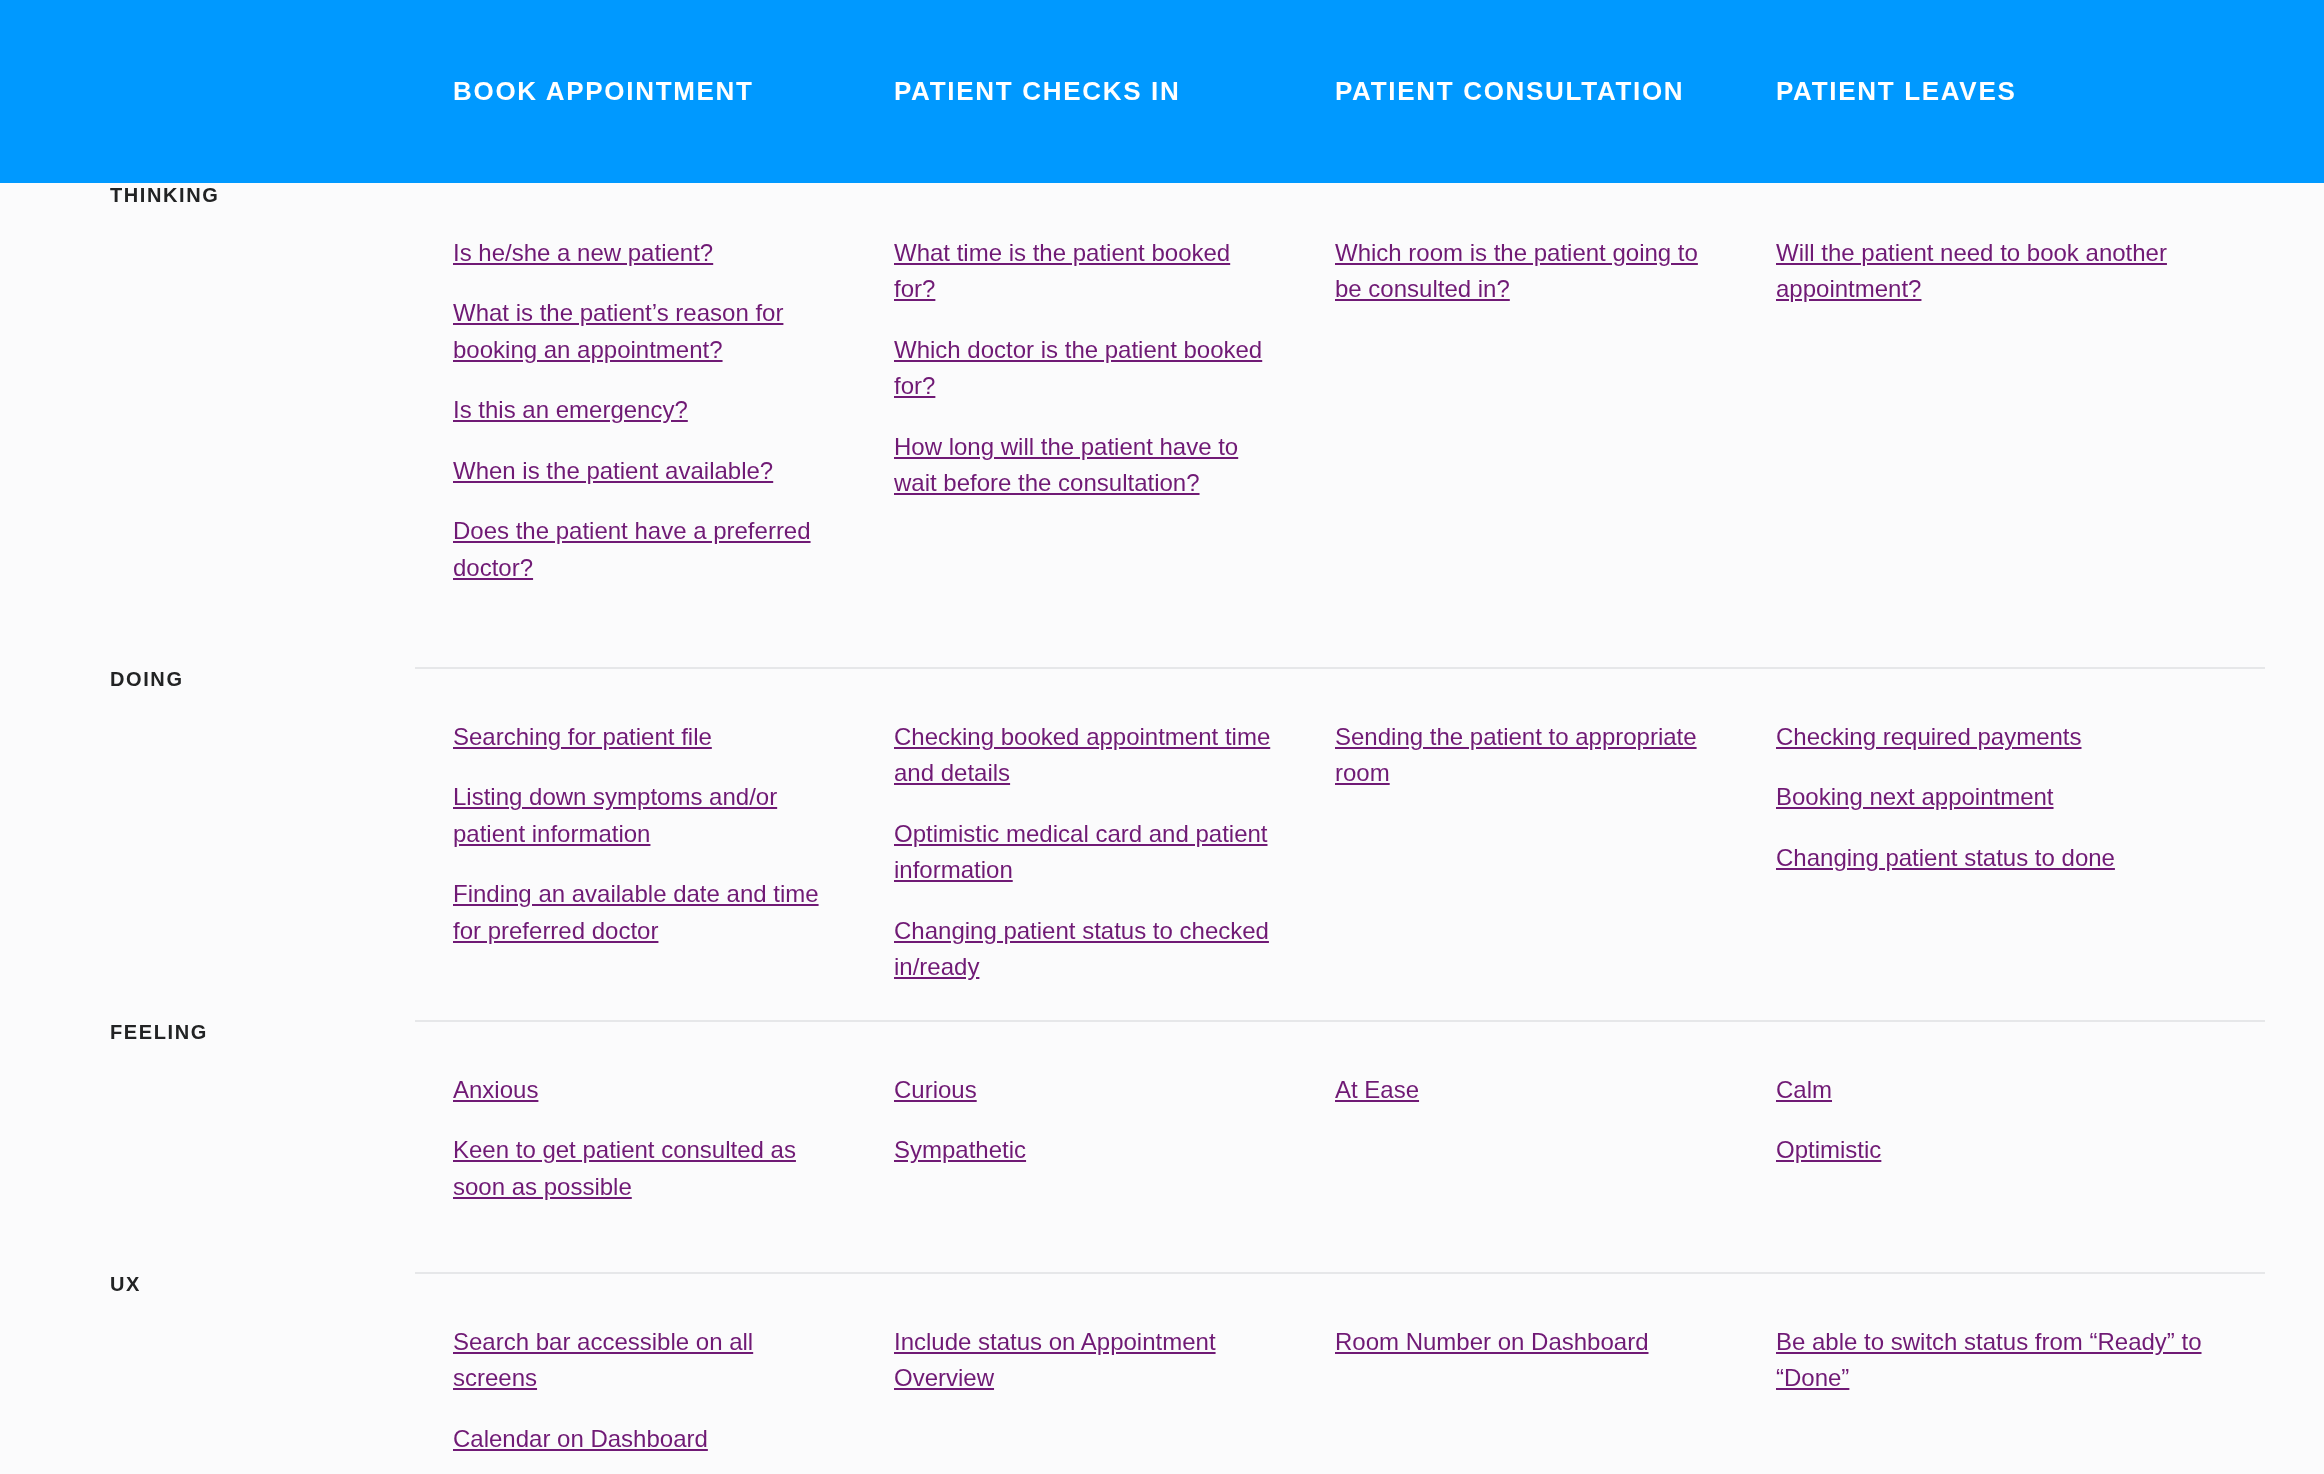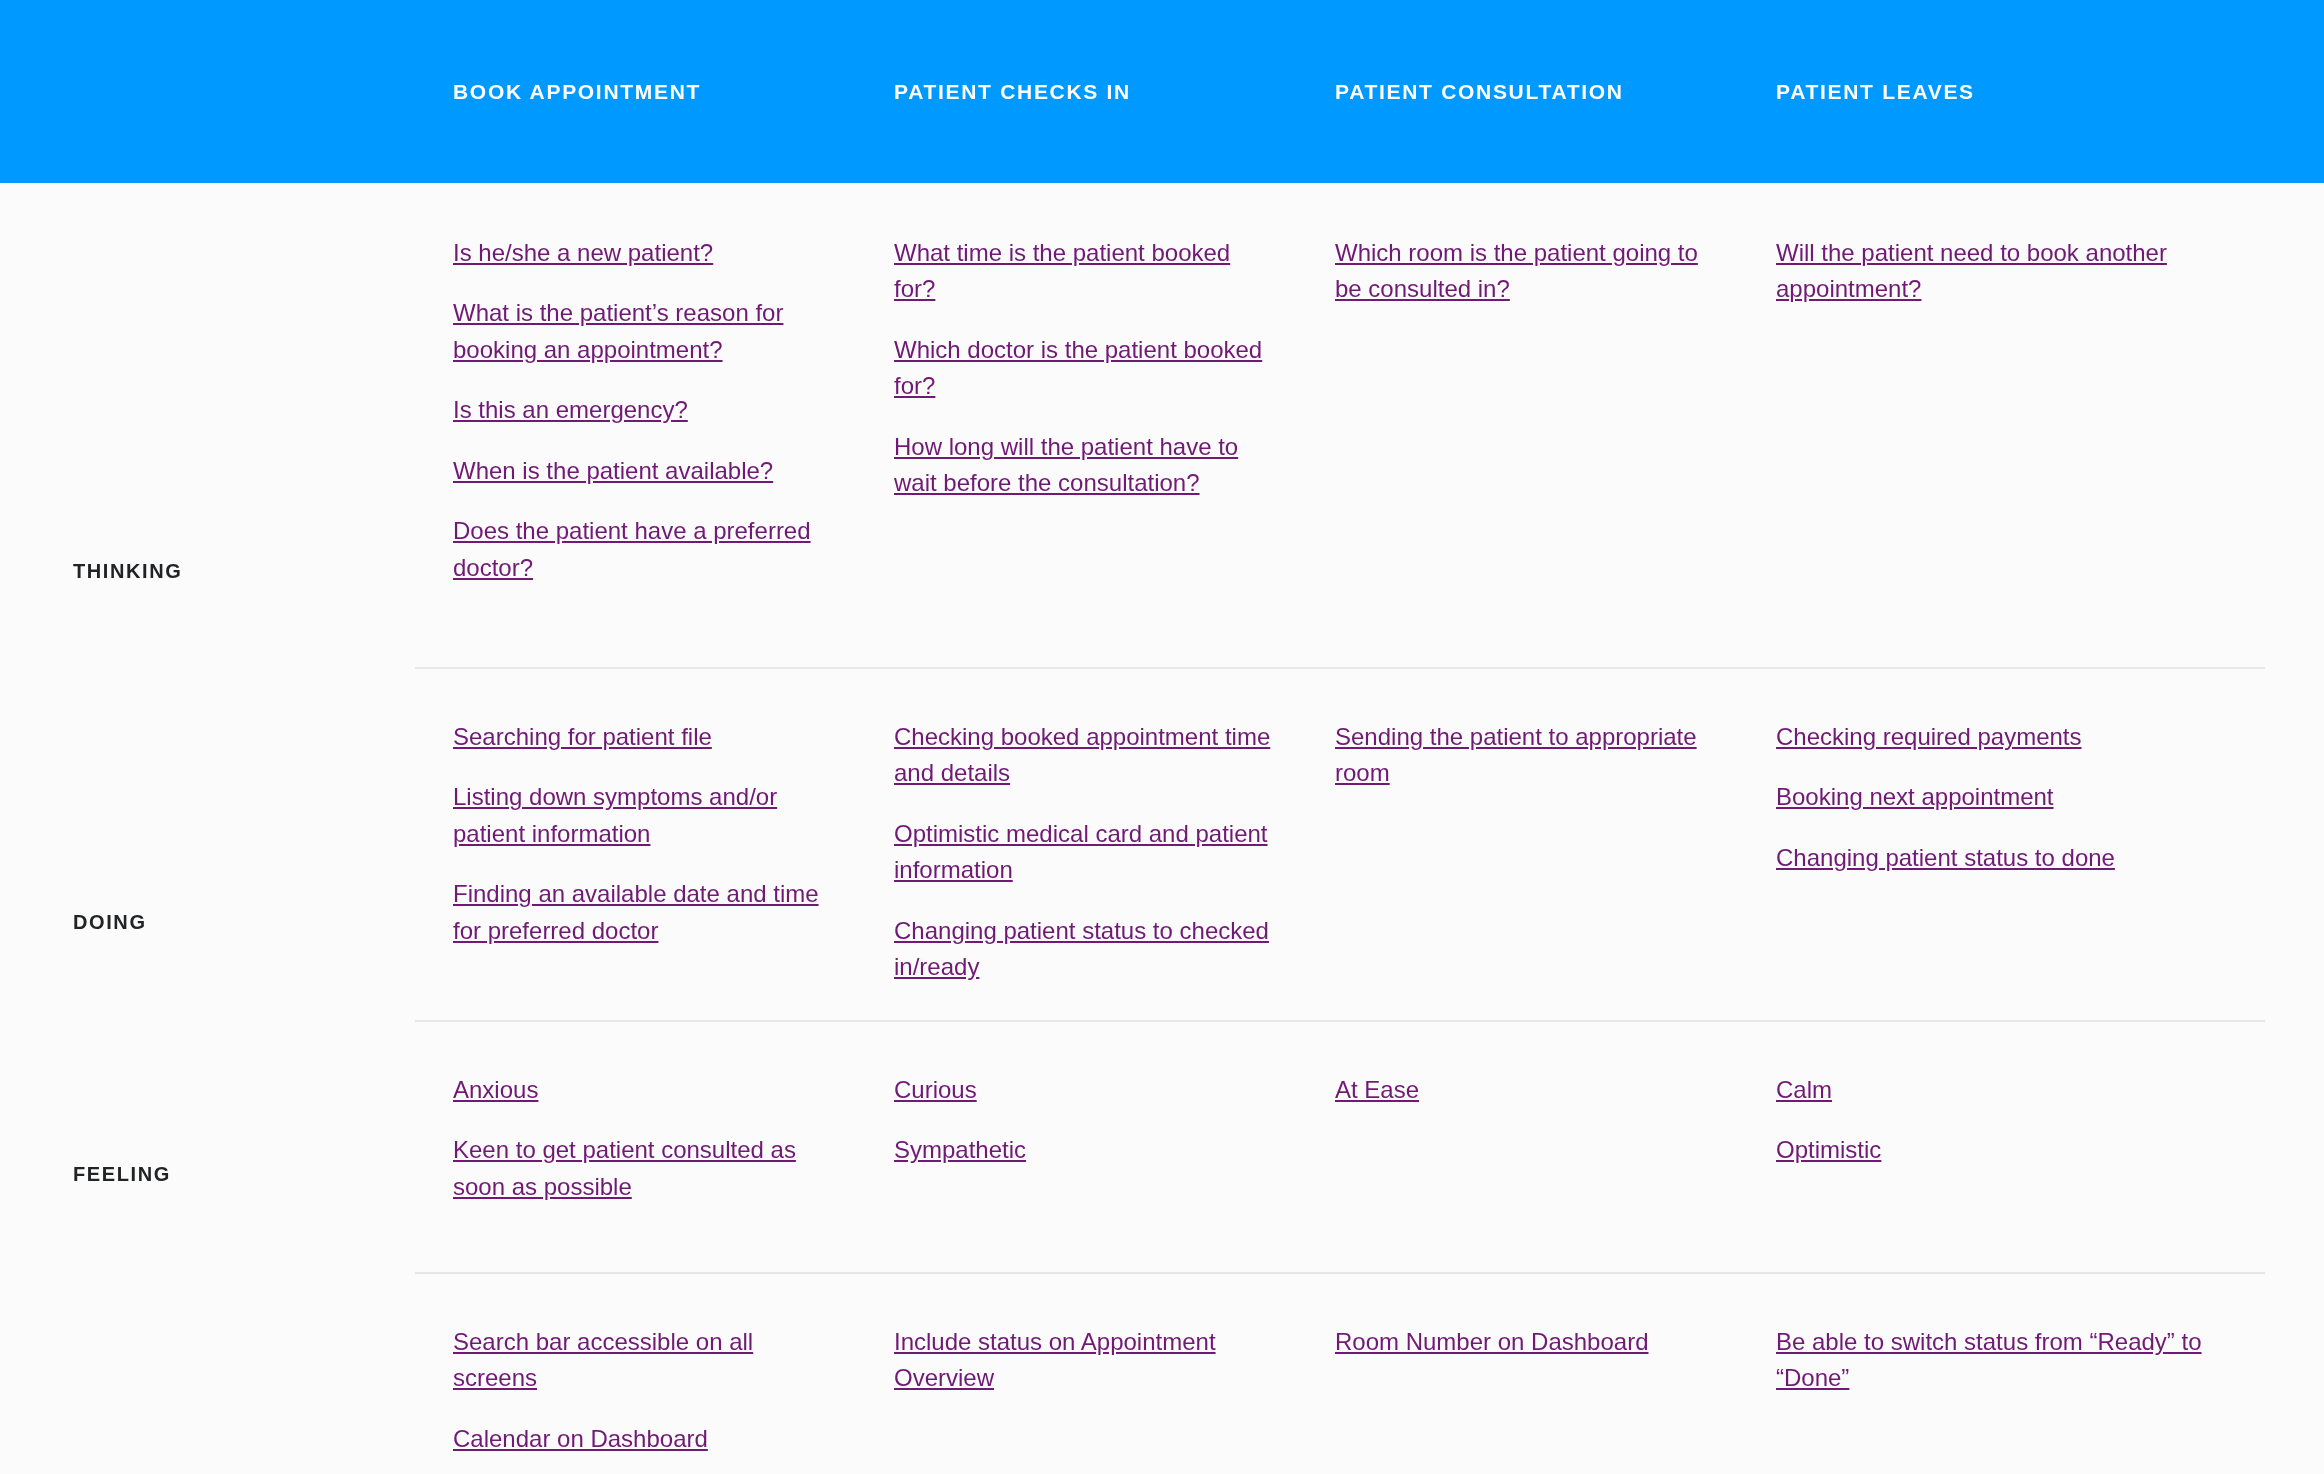--- a/index.html
+++ b/index.html
@@ -31,21 +31,21 @@
     background: #0099ff;
     display: grid;
     grid-template-columns: 453px 441px 441px 441px 1fr;
     align-items: center;
   }
   .header-spacer {
     grid-column: 1;
   }
   .stage-heading {
     color: #ffffff;
-    font-size: 21px;
+    font-size: 26px;
     font-weight: bold;
     letter-spacing: 1.7px;
     line-height: 1.2;
     text-transform: uppercase;
     white-space: nowrap;
     padding-right: 2px;
   }
 
   
   .map-body {
@@ -68,24 +68,24 @@
     top: 0;
     left: 415px;
     width: 1850px;
     height: 2px;
     background: #e6e7e9;
   }
 
   .row-label-cell {
     grid-column: 1;
     display: flex;
-    align-items: flex-end;
+    align-items: flex-start;
     height: 100%;
     box-sizing: border-box;
-    padding-left: 73px;
+    padding-left: 110px;
   }
   .row-label {
     font-size: 20px;
     font-weight: bold;
     letter-spacing: 1.6px;
     color: #222324;
     text-transform: uppercase;
     line-height: 1.2;
     white-space: nowrap;
   }

